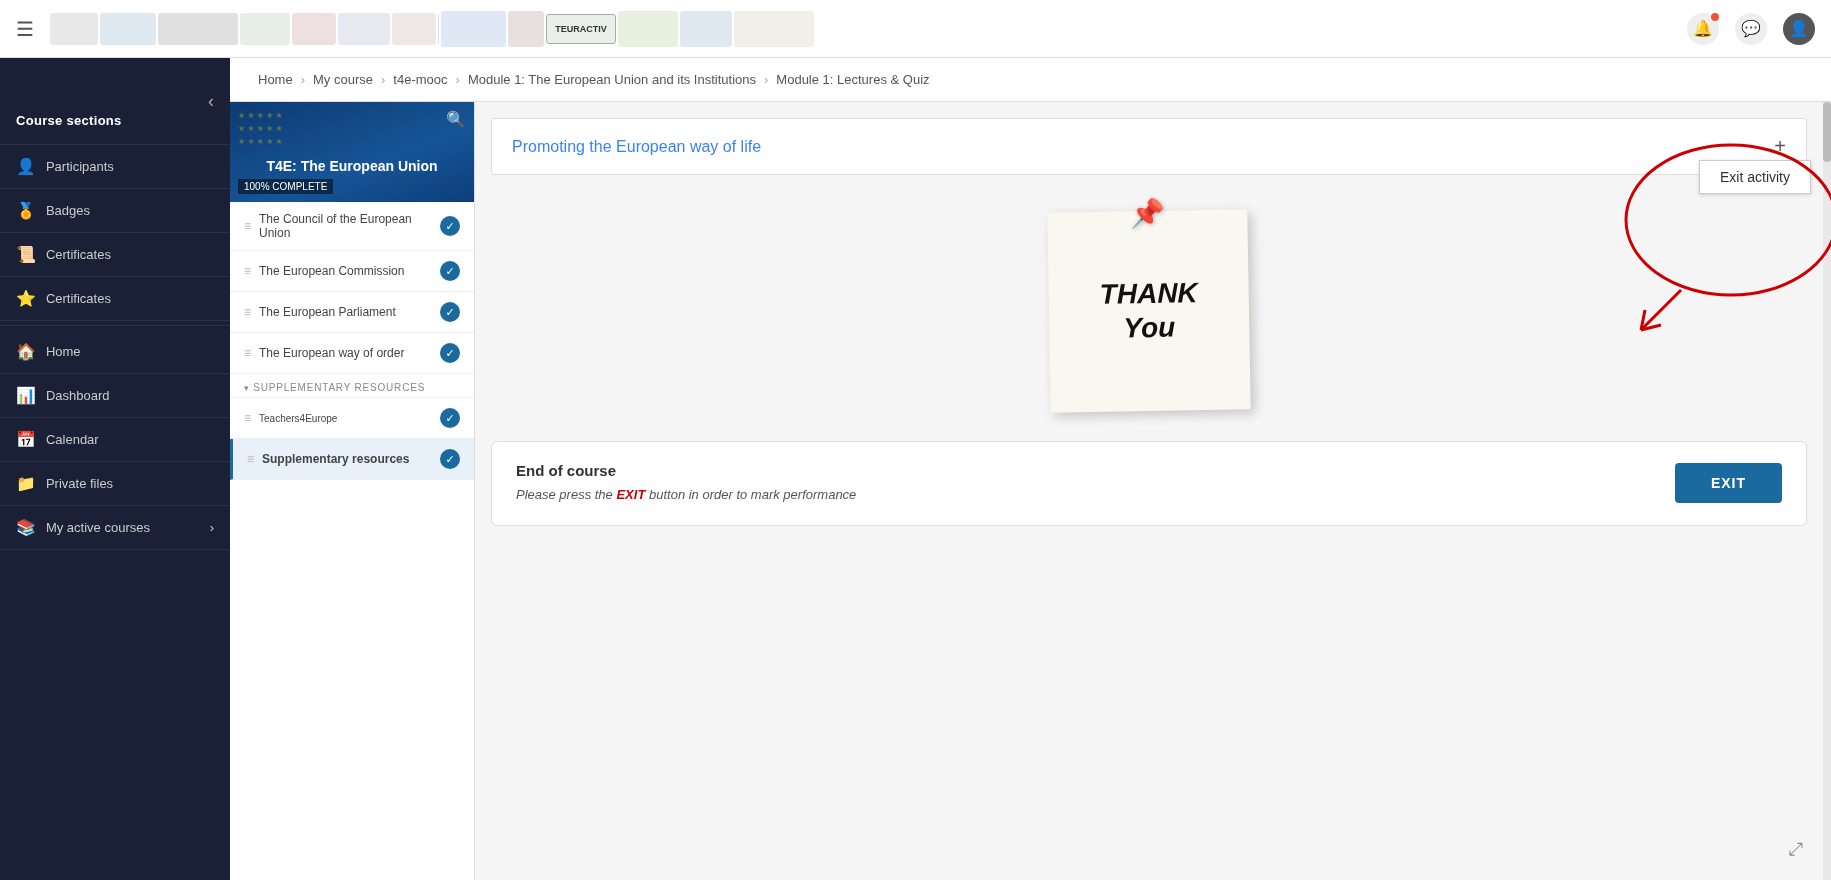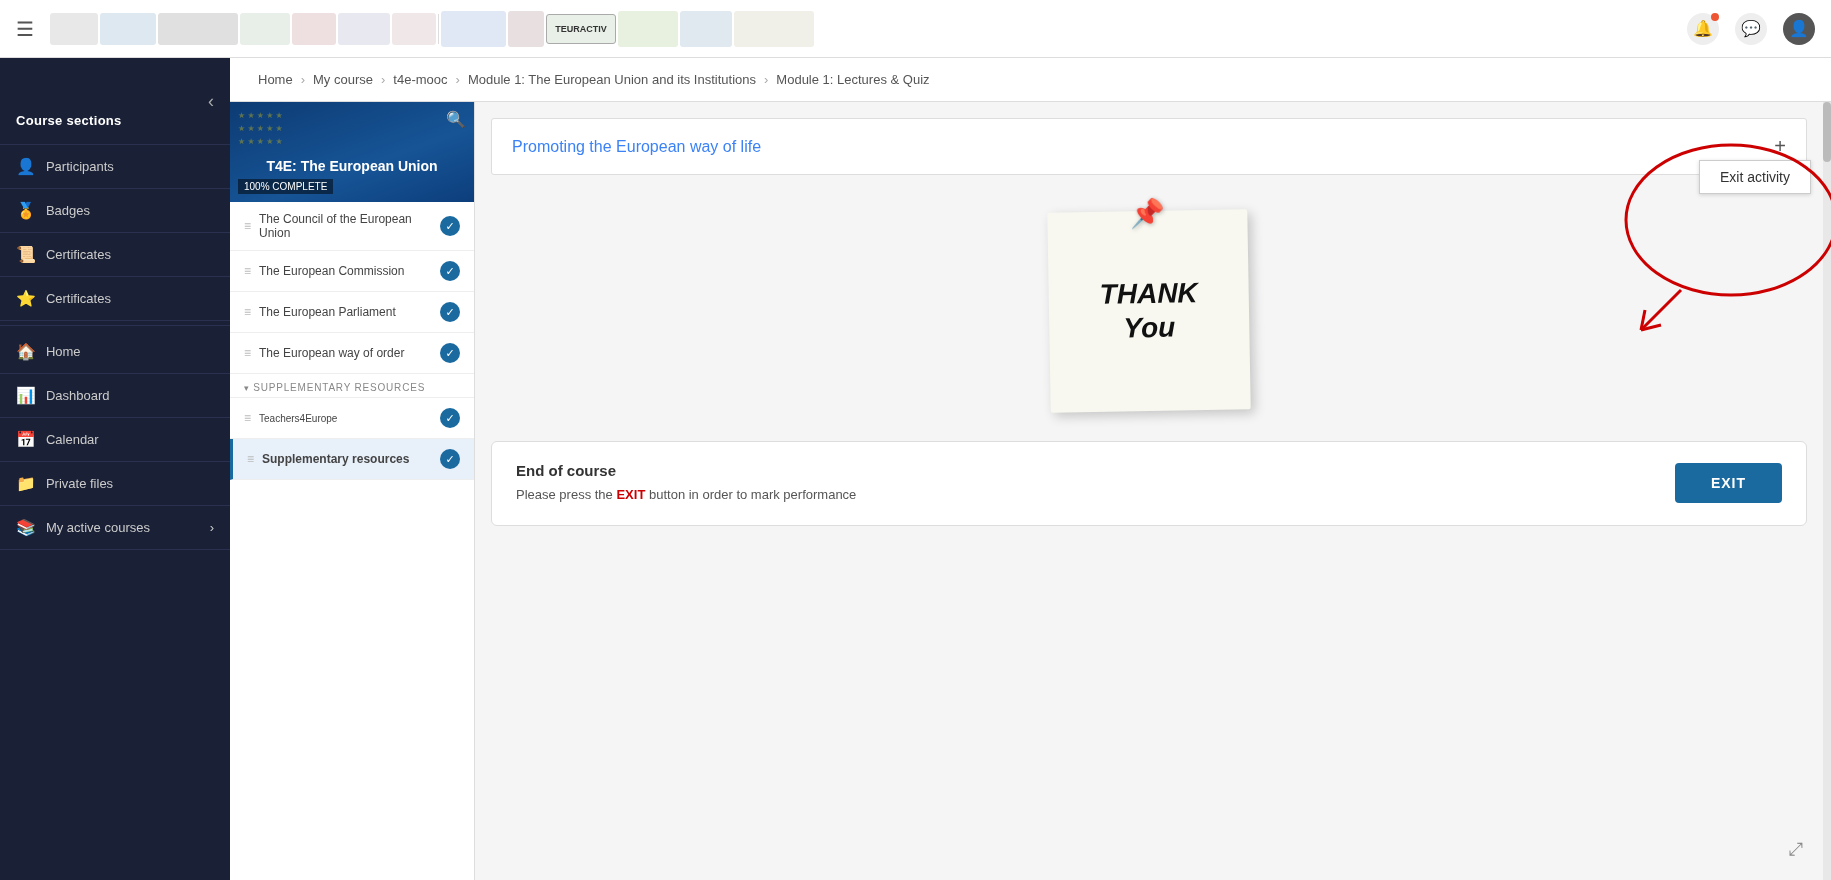--- a/index.html
+++ b/index.html
@@ -360,20 +360,21 @@
     }
     .end-of-course-text h3 {
       font-size: 15px;
       color: #333;
       margin-bottom: 6px;
     }
     .end-of-course-text p {
       font-size: 13px;
       color: #555;
       line-height: 1.5;
+      font-style: italic;
     }
     .end-of-course-text .exit-word {
       color: #c00;
       font-weight: bold;
     }
     .exit-btn {
       background: #1a6aa0;
       color: #fff;
       border: none;
       padding: 12px 36px;

